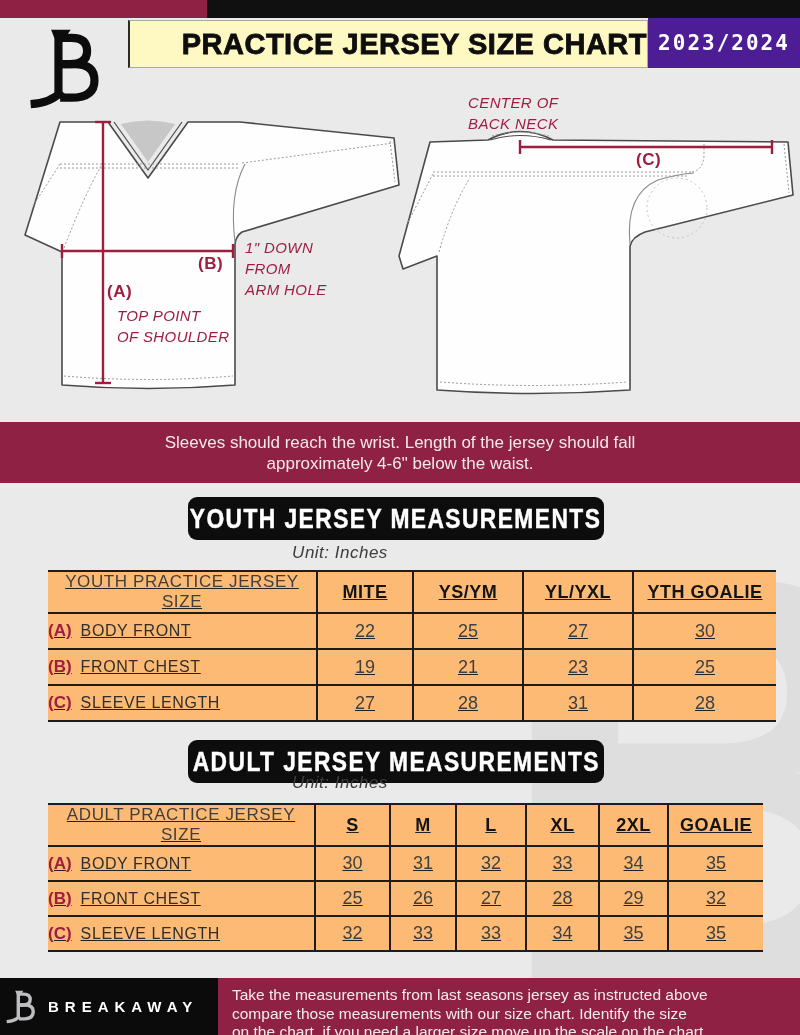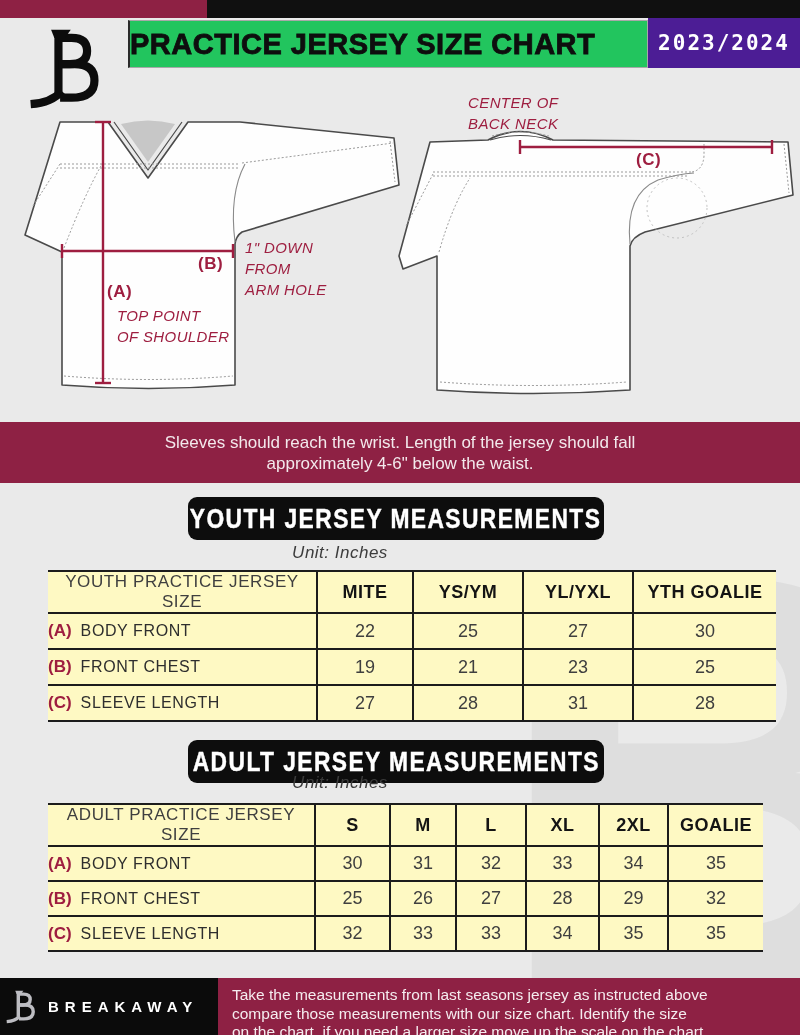--- a/index.html
+++ b/index.html
@@ -2,23 +2,23 @@
 <html><head>
 <meta charset="utf-8">
 <style>
   html,body{margin:0;padding:0;}
   .page{position:relative;width:800px;height:1035px;background:#eaeaea;overflow:hidden;
         font-family:"Liberation Sans",sans-serif;color:#222;}
   
   .topstrip{position:absolute;left:0;top:0;width:800px;height:18px;background:#101010;}
   .topstrip .maroon-seg{position:absolute;left:0;top:0;width:207px;height:18px;background:#8e2144;}
   .logo-main{position:absolute;left:24px;top:24px;width:82px;height:90px;}
-  .title-box{position:absolute;left:128px;top:20px;width:520px;height:48px;background:#22c55e;
+  .title-box{position:absolute;left:128px;top:20px;width:520px;height:48px;background:#fef9c3;
              border:1px solid #a8a8a8;border-left:2px solid #2b2b2b;box-sizing:border-box;
-             display:flex;align-items:center;justify-content:flex-start;z-index:2;}
+             display:flex;align-items:center;justify-content:flex-end;z-index:2;}
   .title-box h1{margin:0;font-size:29px;font-weight:bold;letter-spacing:.5px;color:#0e0e0e;
                 -webkit-text-stroke:.8px #0e0e0e;white-space:nowrap;}
   .season-badge{position:absolute;left:648px;top:18px;width:152px;height:50px;background:#4c1d95;
                 display:flex;align-items:center;justify-content:center;z-index:2;}
   .season-badge span{font-family:"DejaVu Sans Mono",monospace;font-weight:bold;font-size:21px;
                 letter-spacing:2px;color:#fff;}
   
   .diagram{position:absolute;left:0;top:86px;width:800px;height:336px;}
   .diagram svg{position:absolute;left:0;top:0;}
   .anno{position:absolute;color:#9e1e40;z-index:3;}
@@ -29,21 +29,21 @@
           display:flex;align-items:center;justify-content:center;}
   .banner p{margin:0;color:#f3e9ec;font-size:17px;line-height:21px;text-align:center;white-space:pre-line;}
   
   .pill{position:absolute;left:188px;width:416px;height:43px;background:#0d0d0d;border-radius:9px;
         display:flex;align-items:center;justify-content:center;z-index:2;}
   .pill span{color:#fff;font-size:24px;font-weight:bold;letter-spacing:1.5px;white-space:nowrap;
              -webkit-text-stroke:.4px #fff;transform:scale(.95,1.12);}
   .unit{position:absolute;left:0;width:680px;text-align:center;font-style:italic;font-size:17px;
         color:#3c3c3c;letter-spacing:.5px;z-index:2;}
   
-  table.size{position:absolute;border-collapse:collapse;table-layout:fixed;background:#fef9c3;z-index:2;}
+  table.size{position:absolute;border-collapse:collapse;table-layout:fixed;background:#fdba74;z-index:2;text-decoration:underline;}
   table.size th,table.size td{border-top:2px solid #1c1c1c;padding:0;font-weight:normal;}
   table.size tr:last-child td{border-bottom:2px solid #1c1c1c;}
   table.size .vcell{border-left:2px solid #1c1c1c;text-align:center;}
   table.size th.first{color:#3f3f3f;font-size:17px;letter-spacing:.6px;text-align:center;}
   table.size th.vcell{font-size:18px;color:#141414;font-weight:bold;letter-spacing:.5px;}
   table.size td.vcell{font-size:18px;color:#3f3f3f;}
   td.rowlabel{text-align:left;padding-left:38px;white-space:nowrap;}
   td.rowlabel .key{color:#9e1e40;font-weight:bold;font-size:17px;margin-right:9px;}
   td.rowlabel .lbl{color:#2e2e2e;font-size:16px;letter-spacing:.6px;}
   .yt{left:48px;top:570px;width:728px;}

